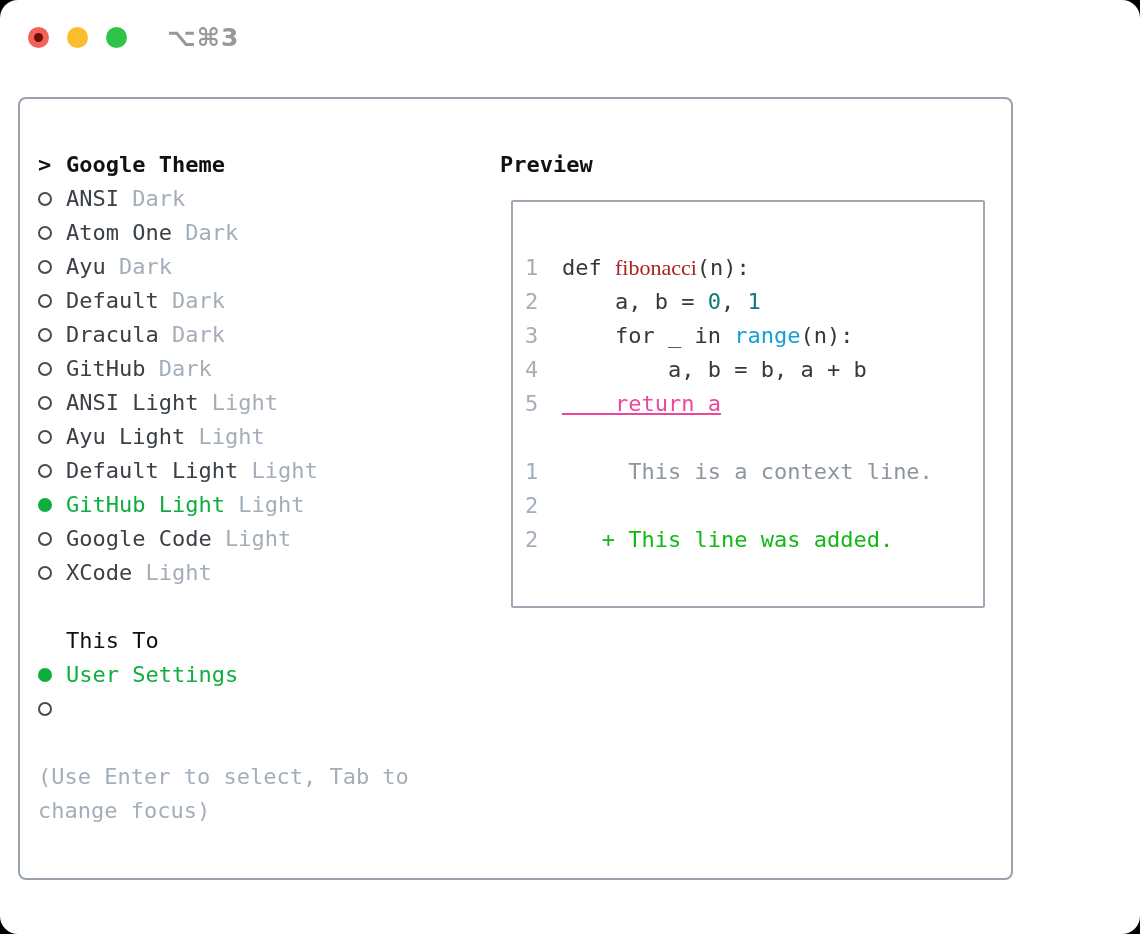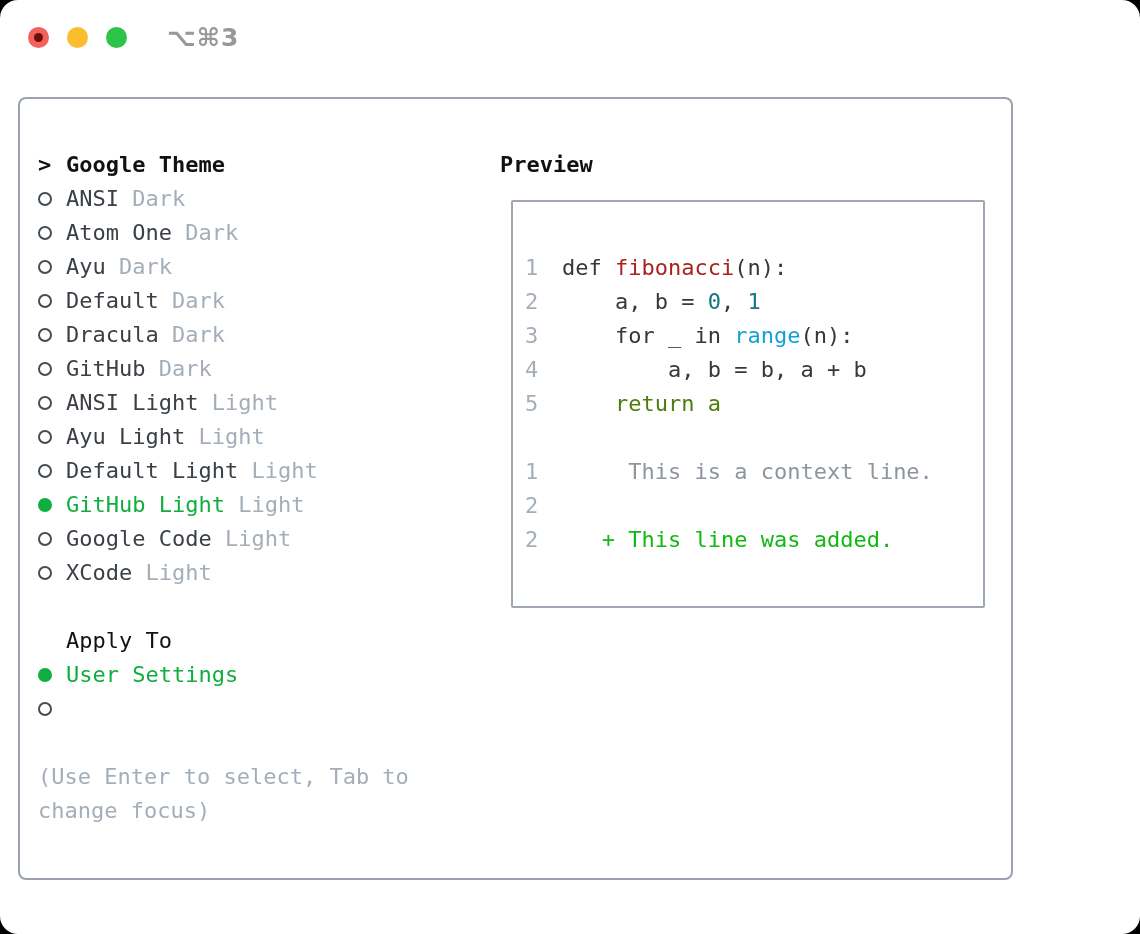--- a/index.html
+++ b/index.html
@@ -184,43 +184,43 @@
           <div class="row"><span class="cell-bullet"><span class="circle"></span></span><span>Default Light</span><span style="color: rgb(164, 174, 185);"> Light</span></div>
           <div class="row"><span class="cell-bullet"><span class="circle" style="background: rgb(15, 174, 63); border-color: rgb(15, 174, 63);"></span></span><span style="color: rgb(15, 174, 63);">GitHub Light</span><span style="color: rgb(164, 174, 185);"> Light</span></div>
           <div class="row"><span class="cell-bullet"><span class="circle"></span></span><span>Google Code</span><span style="color: rgb(164, 174, 185);"> Light</span></div>
           <div class="row"><span class="cell-bullet"><span class="circle"></span></span><span>XCode</span><span style="color: rgb(164, 174, 185);"> Light</span></div>
         </div>
 
       <div class="spacer"></div>
 
       <div class="row">
         <span class="cell-bullet"></span>
-        <span class="apply-label">Apply To</span>
+        <span class="apply-label">This To</span>
       </div>
 
       <div id="apply-rows">
           <div class="row"><span class="cell-bullet"><span class="circle" style="background: rgb(15, 174, 63); border-color: rgb(15, 174, 63);"></span></span><span style="color: rgb(15, 174, 63);">User Settings</span></div>
           <div class="row"><span class="cell-bullet"><span class="circle"></span></span></div>
         </div>
 
       <div class="spacer"></div>
 
       <div class="help-line">(Use Enter to select, Tab to</div>
       <div class="help-line">change focus)</div>
     </div>
 
     <div class="preview-title">Preview</div>
 
     <div class="preview-box">
       <div id="code-lines">
-          <div class="pline"><span class="pnum" style="color: rgb(164, 174, 185);">1</span><span class="pcode"><span style="color: rgb(51, 56, 61);">def </span><span style="color: rgb(168, 35, 30);">fibonacci</span><span style="color: rgb(51, 56, 61);">(n):</span></span></div>
+          <div class="pline"><span class="pnum" style="color: rgb(164, 174, 185);">1</span><span class="pcode"><span style="color: rgb(51, 56, 61);">def </span><span style="color: rgb(168, 35, 30); font-family: Liberation Serif, serif;">fibonacci</span><span style="color: rgb(51, 56, 61);">(n):</span></span></div>
           <div class="pline"><span class="pnum" style="color: rgb(164, 174, 185);">2</span><span class="pcode"><span style="color: rgb(51, 56, 61);">    a, b = </span><span style="color: rgb(17, 120, 126);">0</span><span style="color: rgb(51, 56, 61);">, </span><span style="color: rgb(17, 120, 126);">1</span></span></div>
           <div class="pline"><span class="pnum" style="color: rgb(164, 174, 185);">3</span><span class="pcode"><span style="color: rgb(51, 56, 61);">    for _ in </span><span style="color: rgb(20, 160, 212);">range</span><span style="color: rgb(51, 56, 61);">(n):</span></span></div>
           <div class="pline"><span class="pnum" style="color: rgb(164, 174, 185);">4</span><span class="pcode"><span style="color: rgb(51, 56, 61);">        a, b = b, a + b</span></span></div>
-          <div class="pline"><span class="pnum" style="color: rgb(164, 174, 185);">5</span><span class="pcode"><span style="color: #4d7c0f;">    return a</span></span></div>
+          <div class="pline"><span class="pnum" style="color: rgb(164, 174, 185);">5</span><span class="pcode"><span style="color: #ec4899; text-decoration: underline;">    return a</span></span></div>
           <div class="pline"><span class="pnum" style="color: rgb(164, 174, 185);"></span><span class="pcode"></span></div>
           <div class="pline"><span class="pnum" style="color: rgb(164, 174, 185);">1</span><span class="pcode"><span style="color: rgb(141, 149, 157);">     This is a context line.</span></span></div>
           <div class="pline"><span class="pnum" style="color: rgb(164, 174, 185);">2</span></div>
           <div class="pline"><span class="pnum" style="color: rgb(164, 174, 185);">2</span><span class="pcode"><span style="color: rgb(18, 184, 19);">   + This line was added.</span></span></div>
         </div>
     </div>
 
   </div>
 </div>
 

